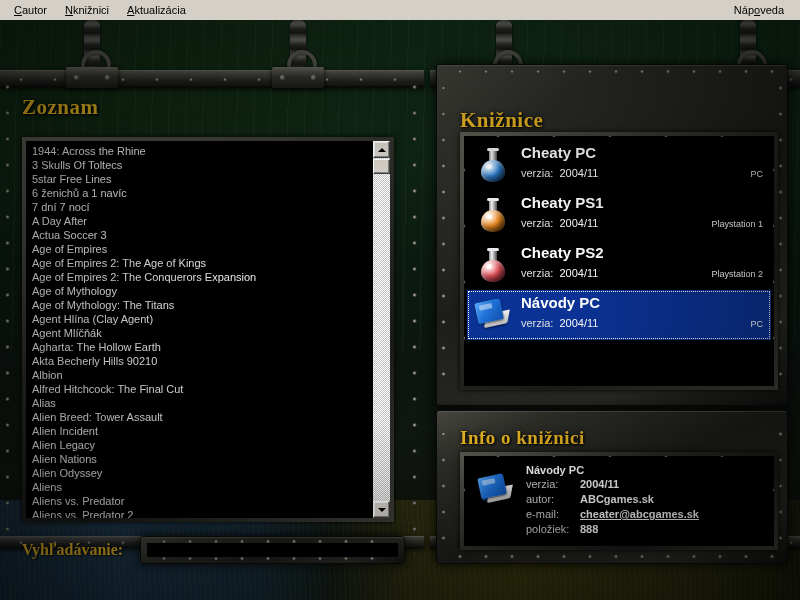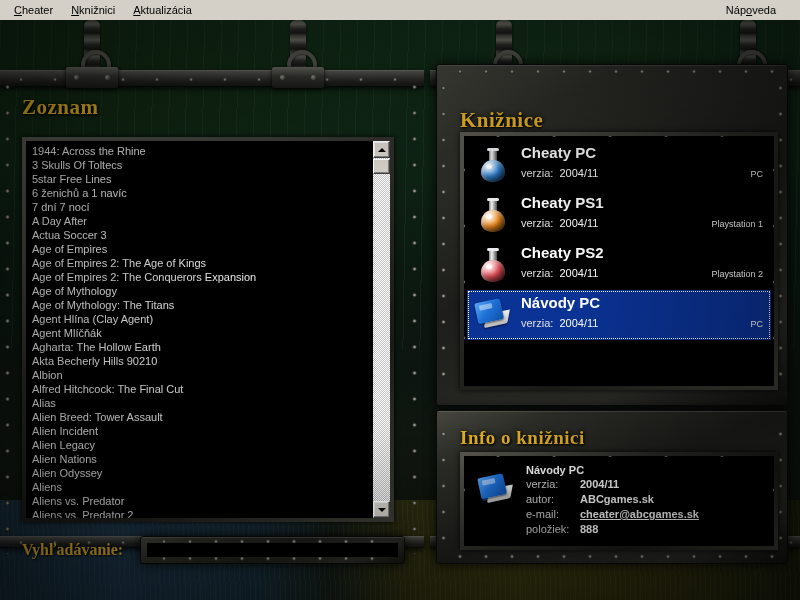--- a/index.html
+++ b/index.html
@@ -21,21 +21,21 @@
     font-size: 11px; color: #000;
     z-index: 50;
   }
   .menu-item {
     padding: 2px 8px; margin-left: 2px;
     white-space: nowrap;
     line-height: 14px;
   }
   .menu-item:first-child { margin-left: 6px; }
   .menu-item u { text-decoration: underline; }
-  #menu-right { margin-left: auto; margin-right: 16px; }
+  #menu-right { margin-left: auto; margin-right: 8px; }
 
   
   #desktop {
     position: absolute; left: 0; top: 20px; width: 800px; height: 580px;
     overflow: hidden;
     background:
       radial-gradient(ellipse 300px 180px at 620px 120px, rgba(25,55,25,0.9), transparent 70%),
       radial-gradient(ellipse 420px 240px at 140px 60px, rgba(18,42,18,0.85), transparent 72%),
       linear-gradient(180deg, #12301a 0%, #0e2415 22%, #0b1a10 42%, #0d1510 60%, #10170f 78%, #0a0d08 100%);
   }
@@ -311,21 +311,21 @@
   #info-title { font-size:11px; font-weight:bold; color:#fff; margin-bottom:1px; }
   .info-line { display:flex; line-height:15px; }
   .info-key { width: 54px; flex:none; color:#d2d2d2; }
   .info-val { font-weight:bold; color:#ffffff; }
   .info-val.link { text-decoration: underline; }
 </style>
 </head>
 <body>
 
 <div id="menubar">
-  <div class="menu-item"><u>C</u><span>heater</span></div>
+  <div class="menu-item"><u>C</u><span>autor</span></div>
   <div class="menu-item"><u>N</u><span>knižnici</span></div>
   <div class="menu-item"><u>A</u><span>ktualizácia</span></div>
   <div class="menu-item" id="menu-right">Náp<u>o</u>veda</div>
 </div>
 
 <div id="desktop">
   <div id="rain"></div>
   <div id="bottom-scene"></div>
 
   <div class="chain" style="left:84px;"></div>

